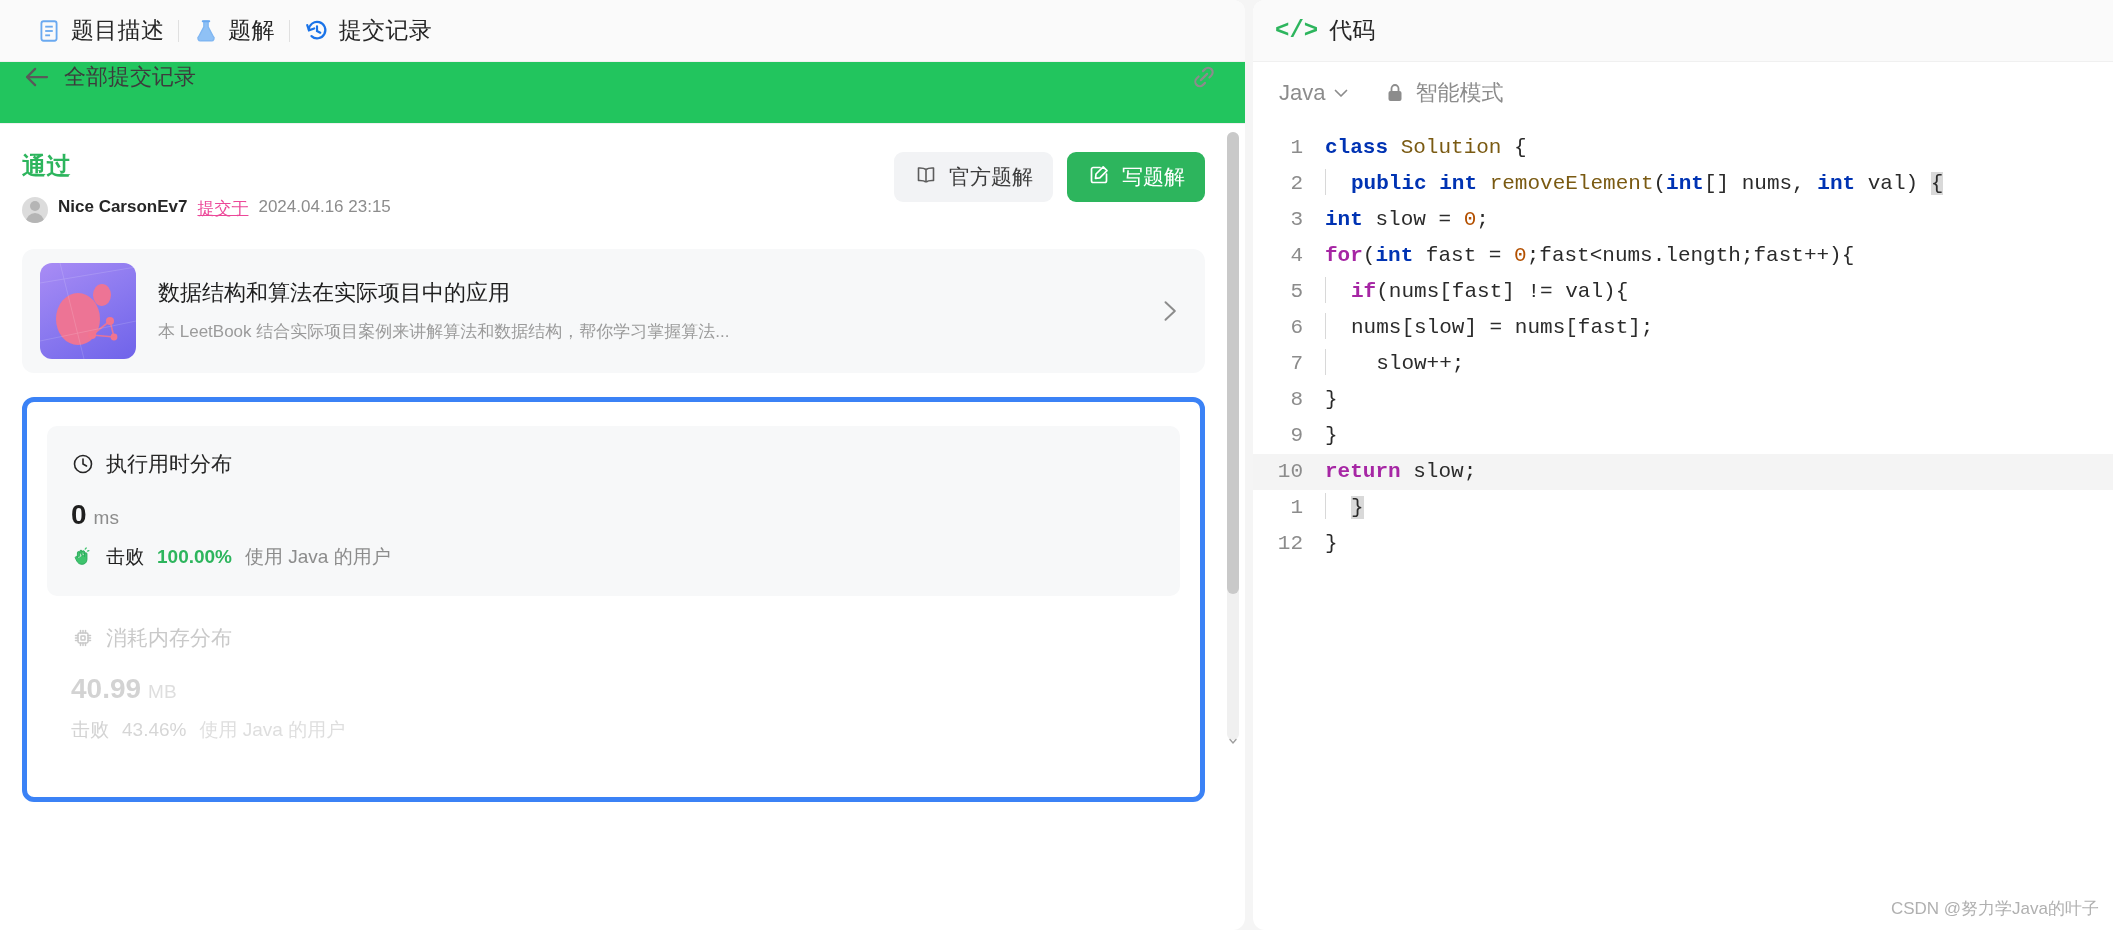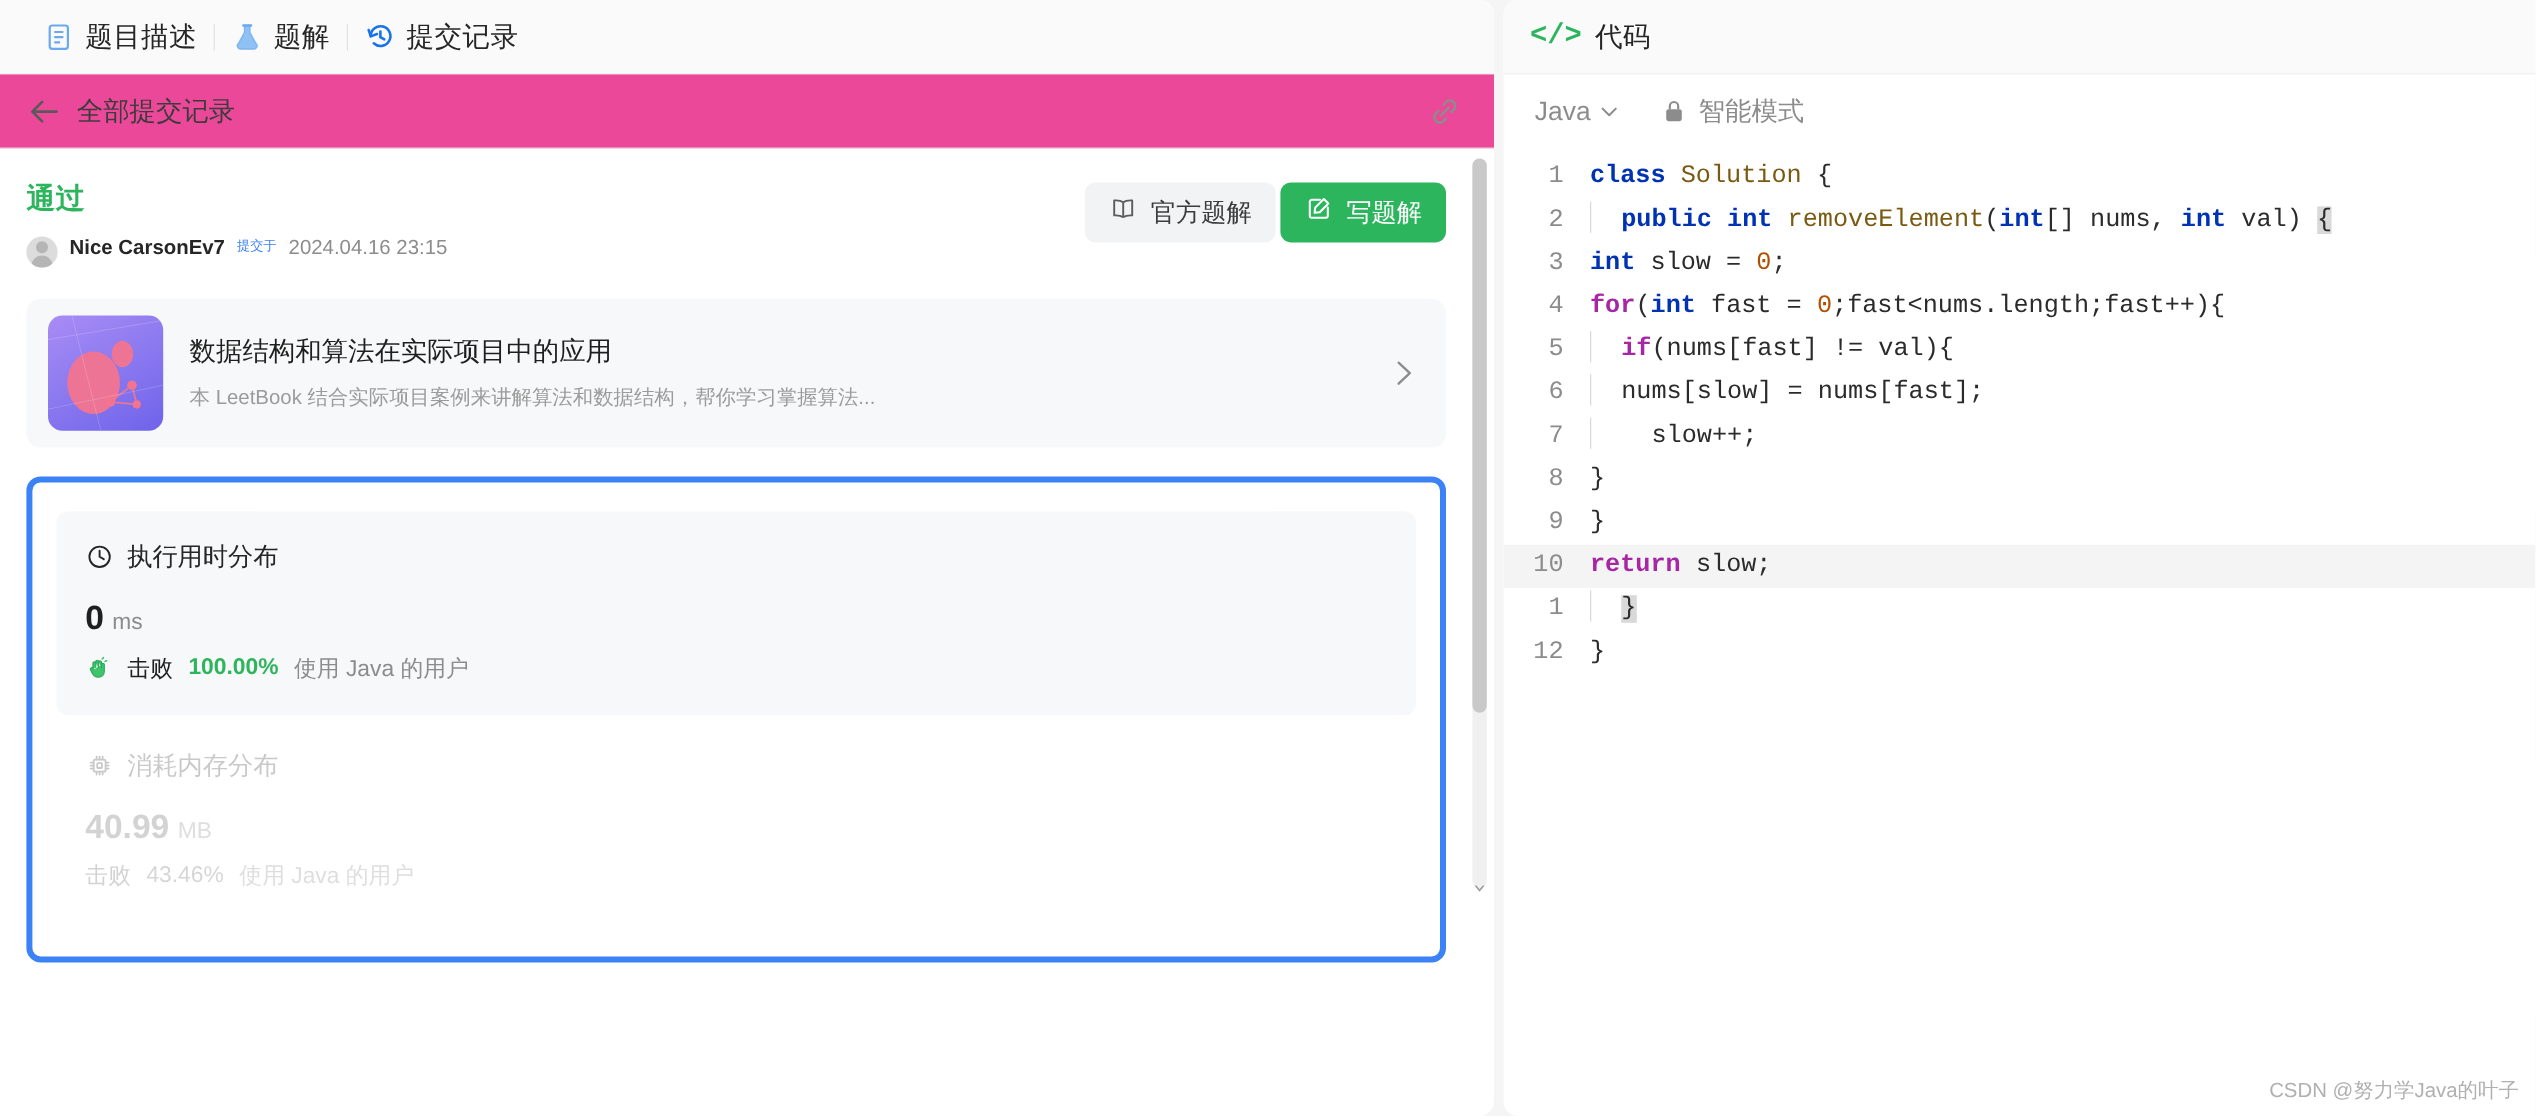--- a/index.html
+++ b/index.html
@@ -29,24 +29,24 @@
     padding-left: 22px; gap: 0;
     border-bottom: 1px solid #f0f0f0;
   }
   .tab { display: flex; align-items: center; gap: 9px; padding: 0 14px; height: 62px; cursor: pointer; }
   .tab-label { font-size: 23px; color: #262626; letter-spacing: .3px; }
   .tab-sep { width: 1px; height: 22px; background: #e0e0e0; }
   .tab-icon { width: 26px; height: 26px; display: block; flex: none; }
 
   .subbar {
     height: 62px; min-height: 62px;
-    display: flex; align-items: center;
+    display: flex; align-items: flex-start;
     padding: 0 26px 0 22px;
     border-bottom: 1px solid #f0f0f0;
-    background: #ec4899;
+    background: #22c55e;
   }
   .back-arrow { width: 30px; height: 30px; flex: none; cursor: pointer; }
   .subbar-title { font-size: 22px; color: #3c3c3c; margin-left: 12px; flex: 1; }
   .link-icon { width: 30px; height: 30px; cursor: pointer; flex: none; }
 
   .scroll-area {
     flex: 1; position: relative; overflow: hidden;
     padding: 0 0 0 0;
   }
   .content { padding: 26px 40px 0 22px; }
@@ -67,24 +67,24 @@
   }
   .avatar::before {
     content: ""; position: absolute; left: 8px; top: 4px;
     width: 10px; height: 10px; border-radius: 50%; background: #b5b5b5;
   }
   .avatar::after {
     content: ""; position: absolute; left: 4px; top: 16px;
     width: 18px; height: 14px; border-radius: 9px 9px 0 0; background: #b5b5b5;
   }
   .user-name { font-size: 17px; color: #262626; font-weight: 600; }
-  .submit-text { font-size: 11px; color: #3b82f6; }
+  .submit-text { font-size: 17px; color: #ec4899; text-decoration: underline; }
   .submit-time { font-size: 17px; color: #8c8c8c; }
 
-  .actions { display: flex; gap: 4px; align-items: center; padding-top: 2px; }
+  .actions { display: flex; gap: 14px; align-items: center; padding-top: 2px; }
   .btn {
     display: flex; align-items: center; gap: 11px;
     height: 50px; border-radius: 9px; padding: 0 20px;
     font-size: 21px; cursor: pointer; white-space: nowrap;
   }
   .btn-ghost { background: #f2f3f5; color: #3c3c3c; }
   .btn-primary { background: #2db55d; color: #ffffff; }
 
   .leetbook-card {
     margin-top: 26px;

